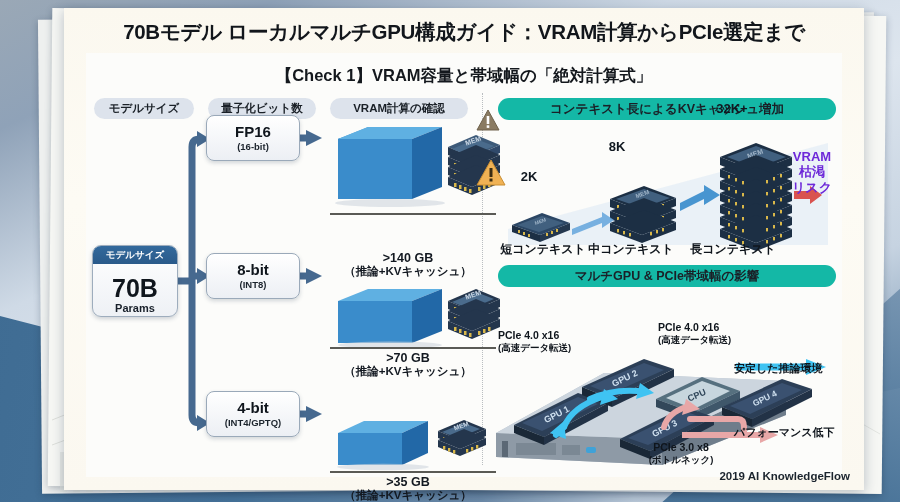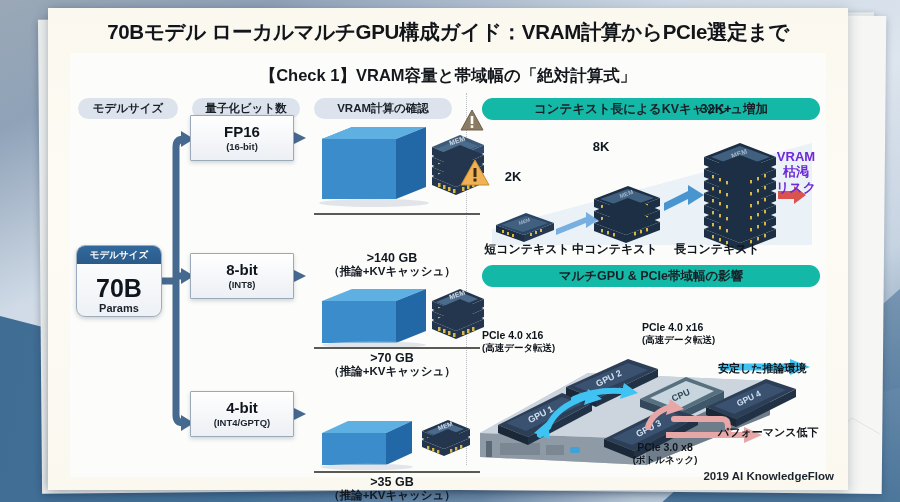--- a/index.html
+++ b/index.html
@@ -40,21 +40,21 @@
     overflow: hidden; opacity: .55;
   }
   .doodle svg { display: block; }
   .doodle-r {
     position: absolute; right: 18px; top: 400px; width: 110px; height: 95px;
     overflow: hidden; opacity: .5;
   }
 
   
   .card {
-    position: absolute; left: 48px; top: 8px; width: 800px; height: 482px;
+    position: absolute; left: 64px; top: 8px; width: 800px; height: 482px;
     background: linear-gradient(180deg,#fbf8ef 0%, #fdfbf4 40%, #fbf8f0 100%);
     box-shadow: 0 3px 12px rgba(20,40,65,.28);
   }
 
   .title {
     position: absolute; left: 0; top: 10px; width: 800px;
     text-align: center; font-size: 20.5px; font-weight: bold;
     color: #12161b; letter-spacing: -0.3px;
   }
 
@@ -102,21 +102,21 @@
   .modelbox .hd {
     height: 18px; background: linear-gradient(180deg,#33699c 0%, #2a5a8a 100%);
     color:#fff; font-size:9.5px; font-weight:bold;
     display:flex; align-items:center; justify-content:center;
   }
   .modelbox .num { font-size: 25px; font-weight: bold; color:#10161d; text-align:center; margin-top:12px; line-height:1; }
   .modelbox .sub { font-size: 11px; font-weight: bold; color:#18202a; text-align:center; margin-top:1px;}
 
   
   .qbox {
-    position: absolute; width: 104px; height: 46px; border-radius: 1px;
+    position: absolute; width: 94px; height: 46px; border-radius: 8px;
     border: 1px solid #9aa9b9;
     background: linear-gradient(180deg,#ffffff 0%, #eceff4 100%);
     box-shadow: 0 2px 4px rgba(40,60,85,.20);
     display:flex; flex-direction:column; align-items:center; justify-content:center;
   }
   .qbox .t { font-size: 15px; font-weight: bold; color:#0f151c; line-height:1.05; }
   .qbox .s { font-size: 9.5px; font-weight: bold; color:#1b232c; margin-top:1px; }
   .qbox.q1 { left: 120px; top: 62px; }
   .qbox.q2 { left: 120px; top: 200px; }
   .qbox.q3 { left: 120px; top: 338px; }

